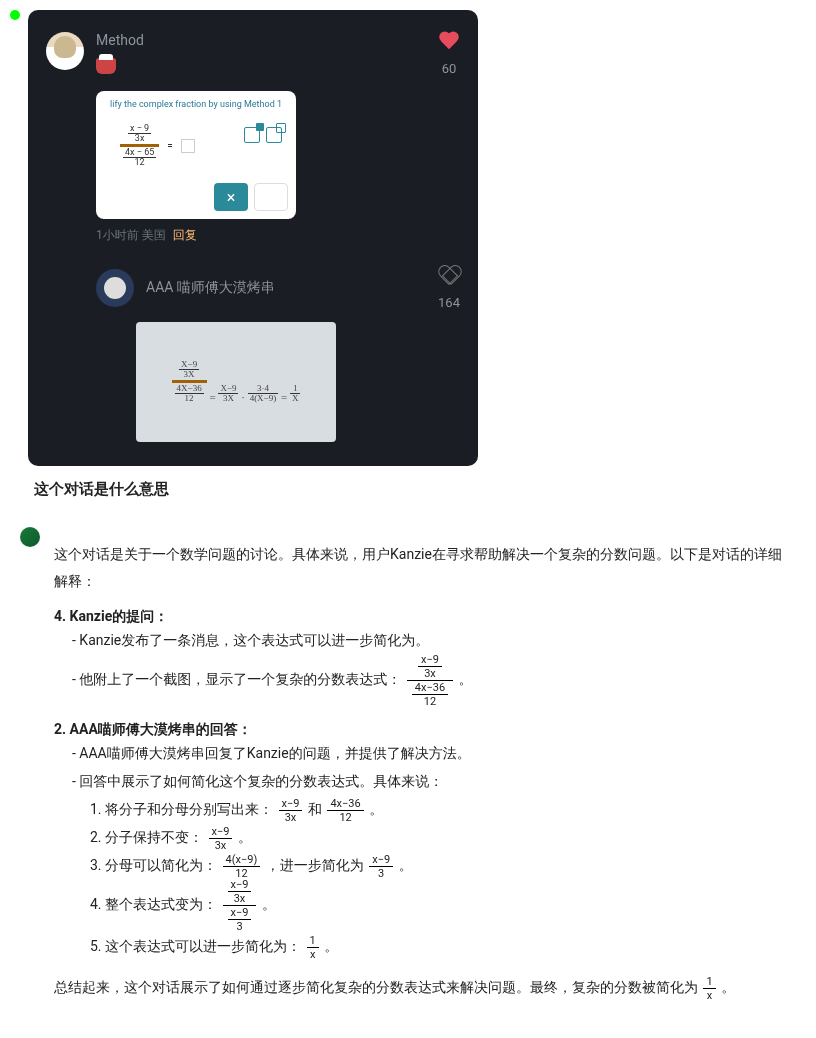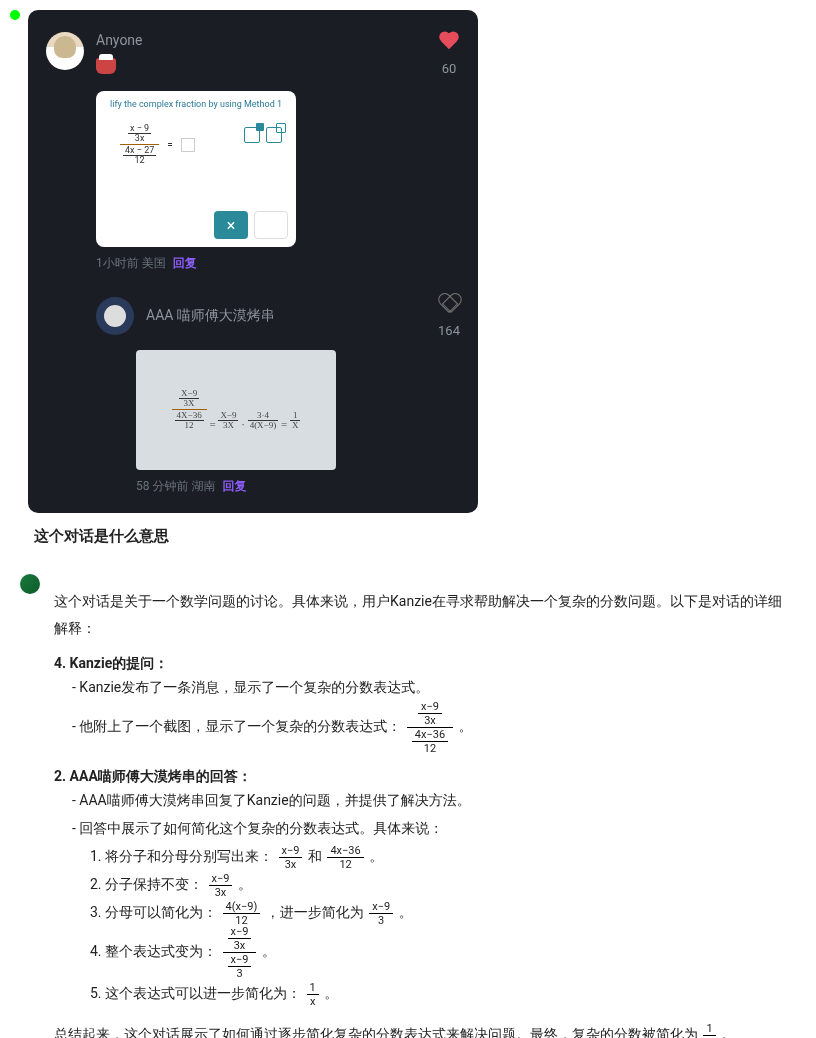--- a/index.html
+++ b/index.html
@@ -22,40 +22,40 @@
   .likecol { text-align: center; margin-left: 8px; }
   .heart { width: 22px; height: 20px; position: relative; display: inline-block; }
   .heart::before, .heart::after { content:""; position:absolute; top:0; width:11px; height:17px; background:#e74c5c; border-radius:11px 11px 0 0; }
   .heart::before { left:11px; transform: rotate(-45deg); transform-origin: 0 100%; }
   .heart::after { left:0; transform: rotate(45deg); transform-origin: 100% 100%; }
   .heart.outline::before, .heart.outline::after { background:#fff; }
   .heart.outline { filter: brightness(0.7); }
   .heart.outline::before, .heart.outline::after { background:transparent; border:1.5px solid #aaa; }
   .lcount { color: #8d949e; font-size: 13px; margin-top: 6px; }
 
-  .sub-img { background: #fff; border-radius: 8px; margin: 14px 0 6px 50px; width: 200px; height: 156px; padding: 8px 10px; color:#333; font-size:10px; position:relative; overflow:hidden; }
+  .sub-img { background: #fff; border-radius: 8px; margin: 14px 0 6px 50px; width: 200px; height: 128px; padding: 8px 10px; color:#333; font-size:10px; position:relative; overflow:hidden; }
   .sub-img .prompt { color:#2a7a9a; font-size:9px; margin-bottom:14px; padding-left:4px; }
   .cfrac { display:inline-block; text-align:center; font-size:11px; line-height:1; }
   .cfrac .top, .cfrac .bot { display:block; padding:1px 3px; }
-  .cfrac .top { border-bottom:1px solid #a16207; }
+  .cfrac .top { border-bottom:3px solid #a16207; }
   .tiny-frac { font-size:9px; display:inline-block; text-align:center; line-height:1; }
   .tiny-frac .t { display:block; border-bottom:0.5px solid #333; padding:0 2px; }
   .tiny-frac .b { display:block; padding:0 2px; }
   .eqbox { border:1px solid #ccc; width:14px; height:14px; display:inline-block; vertical-align:middle; }
   .btnrow { position:absolute; bottom:8px; right:8px; display:flex; gap:6px; }
   .mbtn { width:34px; height:28px; border-radius:4px; display:flex; align-items:center; justify-content:center; color:#fff; font-size:16px; }
   .mbtn.teal { background:#2a8a9a; }
   .mbtn.blank { background:#fff; border:1px solid #ddd; }
   .shapes { position:absolute; top:36px; right:14px; display:flex; gap:6px; }
   .sq { width:16px; height:16px; border:1.5px solid #2a8a9a; border-radius:2px; position:relative; }
   .sq::after { content:""; position:absolute; top:-5px; right:-5px; width:8px; height:8px; background:#2a8a9a; border-radius:1px; }
   .sq.alt::after { background:transparent; border:1.5px solid #2a8a9a; }
 
   .meta { color:#6a737d; font-size:12px; margin: 8px 0 0 50px; }
-  .meta .r { color:#8b5cf6; margin-left:4px;font-weight:bold; }
+  .meta .r { color:#fdba74; margin-left:4px; }
 
   .reply-block { margin-top: 22px; }
   .reply-head { display:flex; align-items:center; margin-left:50px; }
   .reply-head .uname { color:#8d949e; margin-left:12px; margin-bottom:0; }
   .reply-head .likecol { margin-left:auto; }
   .reply-img { background:#d8dde2; border-radius:4px; margin:12px 0 6px 90px; width:200px; height:120px; display:flex; align-items:center; justify-content:center; color:#444; font-size:11px; font-family:cursive; }
   .reply-img .handw { text-align:center; line-height:1.3; }
   .meta2 { margin-left:90px; }
 
   .qtext { font-weight:700; margin:14px 0 4px 6px; font-size:15px; }
@@ -77,35 +77,35 @@
 <body>
 
 <div class="green-dot"></div>
 
 <div class="wrap">
 
   <div class="post-card">
     <div class="post-head">
       <div class="avatar cat"></div>
       <div class="post-main">
-        <div class="uname">Anyone</div>
+        <div class="uname">Method</div>
         <span class="badge"></span>
       </div>
       <div class="likecol">
         <span class="heart"></span>
         <div class="lcount">60</div>
       </div>
     </div>
 
     <div class="sub-img">
       <div class="prompt">lify the complex fraction by using Method 1</div>
       <div style="display:flex;align-items:center;gap:8px;margin-left:14px;margin-top:4px;">
         <span class="cfrac">
           <span class="top"><span class="tiny-frac"><span class="t">x − 9</span><span class="b">3x</span></span></span>
-          <span class="bot"><span class="tiny-frac"><span class="t">4x − 27</span><span class="b">12</span></span></span>
+          <span class="bot"><span class="tiny-frac"><span class="t">4x − 65</span><span class="b">12</span></span></span>
         </span>
         <span>=</span>
         <span class="eqbox"></span>
       </div>
       <div class="shapes">
           <span class="sq"></span>
           <span class="sq alt"></span>
         </div>
       <div class="btnrow">
         <span class="mbtn teal">×</span>
@@ -135,39 +135,34 @@
             <span class="bot"><span class="tiny-frac"><span class="t">4X−36</span><span class="b">12</span></span></span>
           </span>
           <span>=</span>
           <span class="tiny-frac"><span class="t">X−9</span><span class="b">3X</span></span>
           <span>·</span>
           <span class="tiny-frac"><span class="t">3·4</span><span class="b">4(X−9)</span></span>
           <span>=</span>
           <span class="tiny-frac"><span class="t">1</span><span class="b">X</span></span>
         </div>
       </div>
-      <div class="meta meta2">
-        <span>58 分钟前</span>
-        <span>湖南</span>
-        <span class="r">回复</span>
-      </div>
     </div>
   </div>
 
   <div class="qtext">这个对话是什么意思</div>
 
   <div class="answer">
     <div class="ai-icon"></div>
 
     <p>这个对话是关于一个数学问题的讨论。具体来说，用户Kanzie在寻求帮助解决一个复杂的分数问题。以下是对话的详细解释：</p>
 
     <ol>
       <li>
         <b>4. Kanzie的提问：</b>
-        <div class="sub">- Kanzie发布了一条消息，显示了一个复杂的分数表达式。</div>
+        <div class="sub">- Kanzie发布了一条消息，这个表达式可以进一步简化为。</div>
         <div class="sub">
           <span>- 他附上了一个截图，显示了一个复杂的分数表达式：</span>
           <span class="frac">
             <span class="n"><span class="frac stack"><span class="n">x−9</span><span class="d">3x</span></span></span>
             <span class="d"><span class="frac stack"><span class="n">4x−36</span><span class="d">12</span></span></span>
           </span>
           <span>。</span>
         </div>
       </li>
     </ol>

